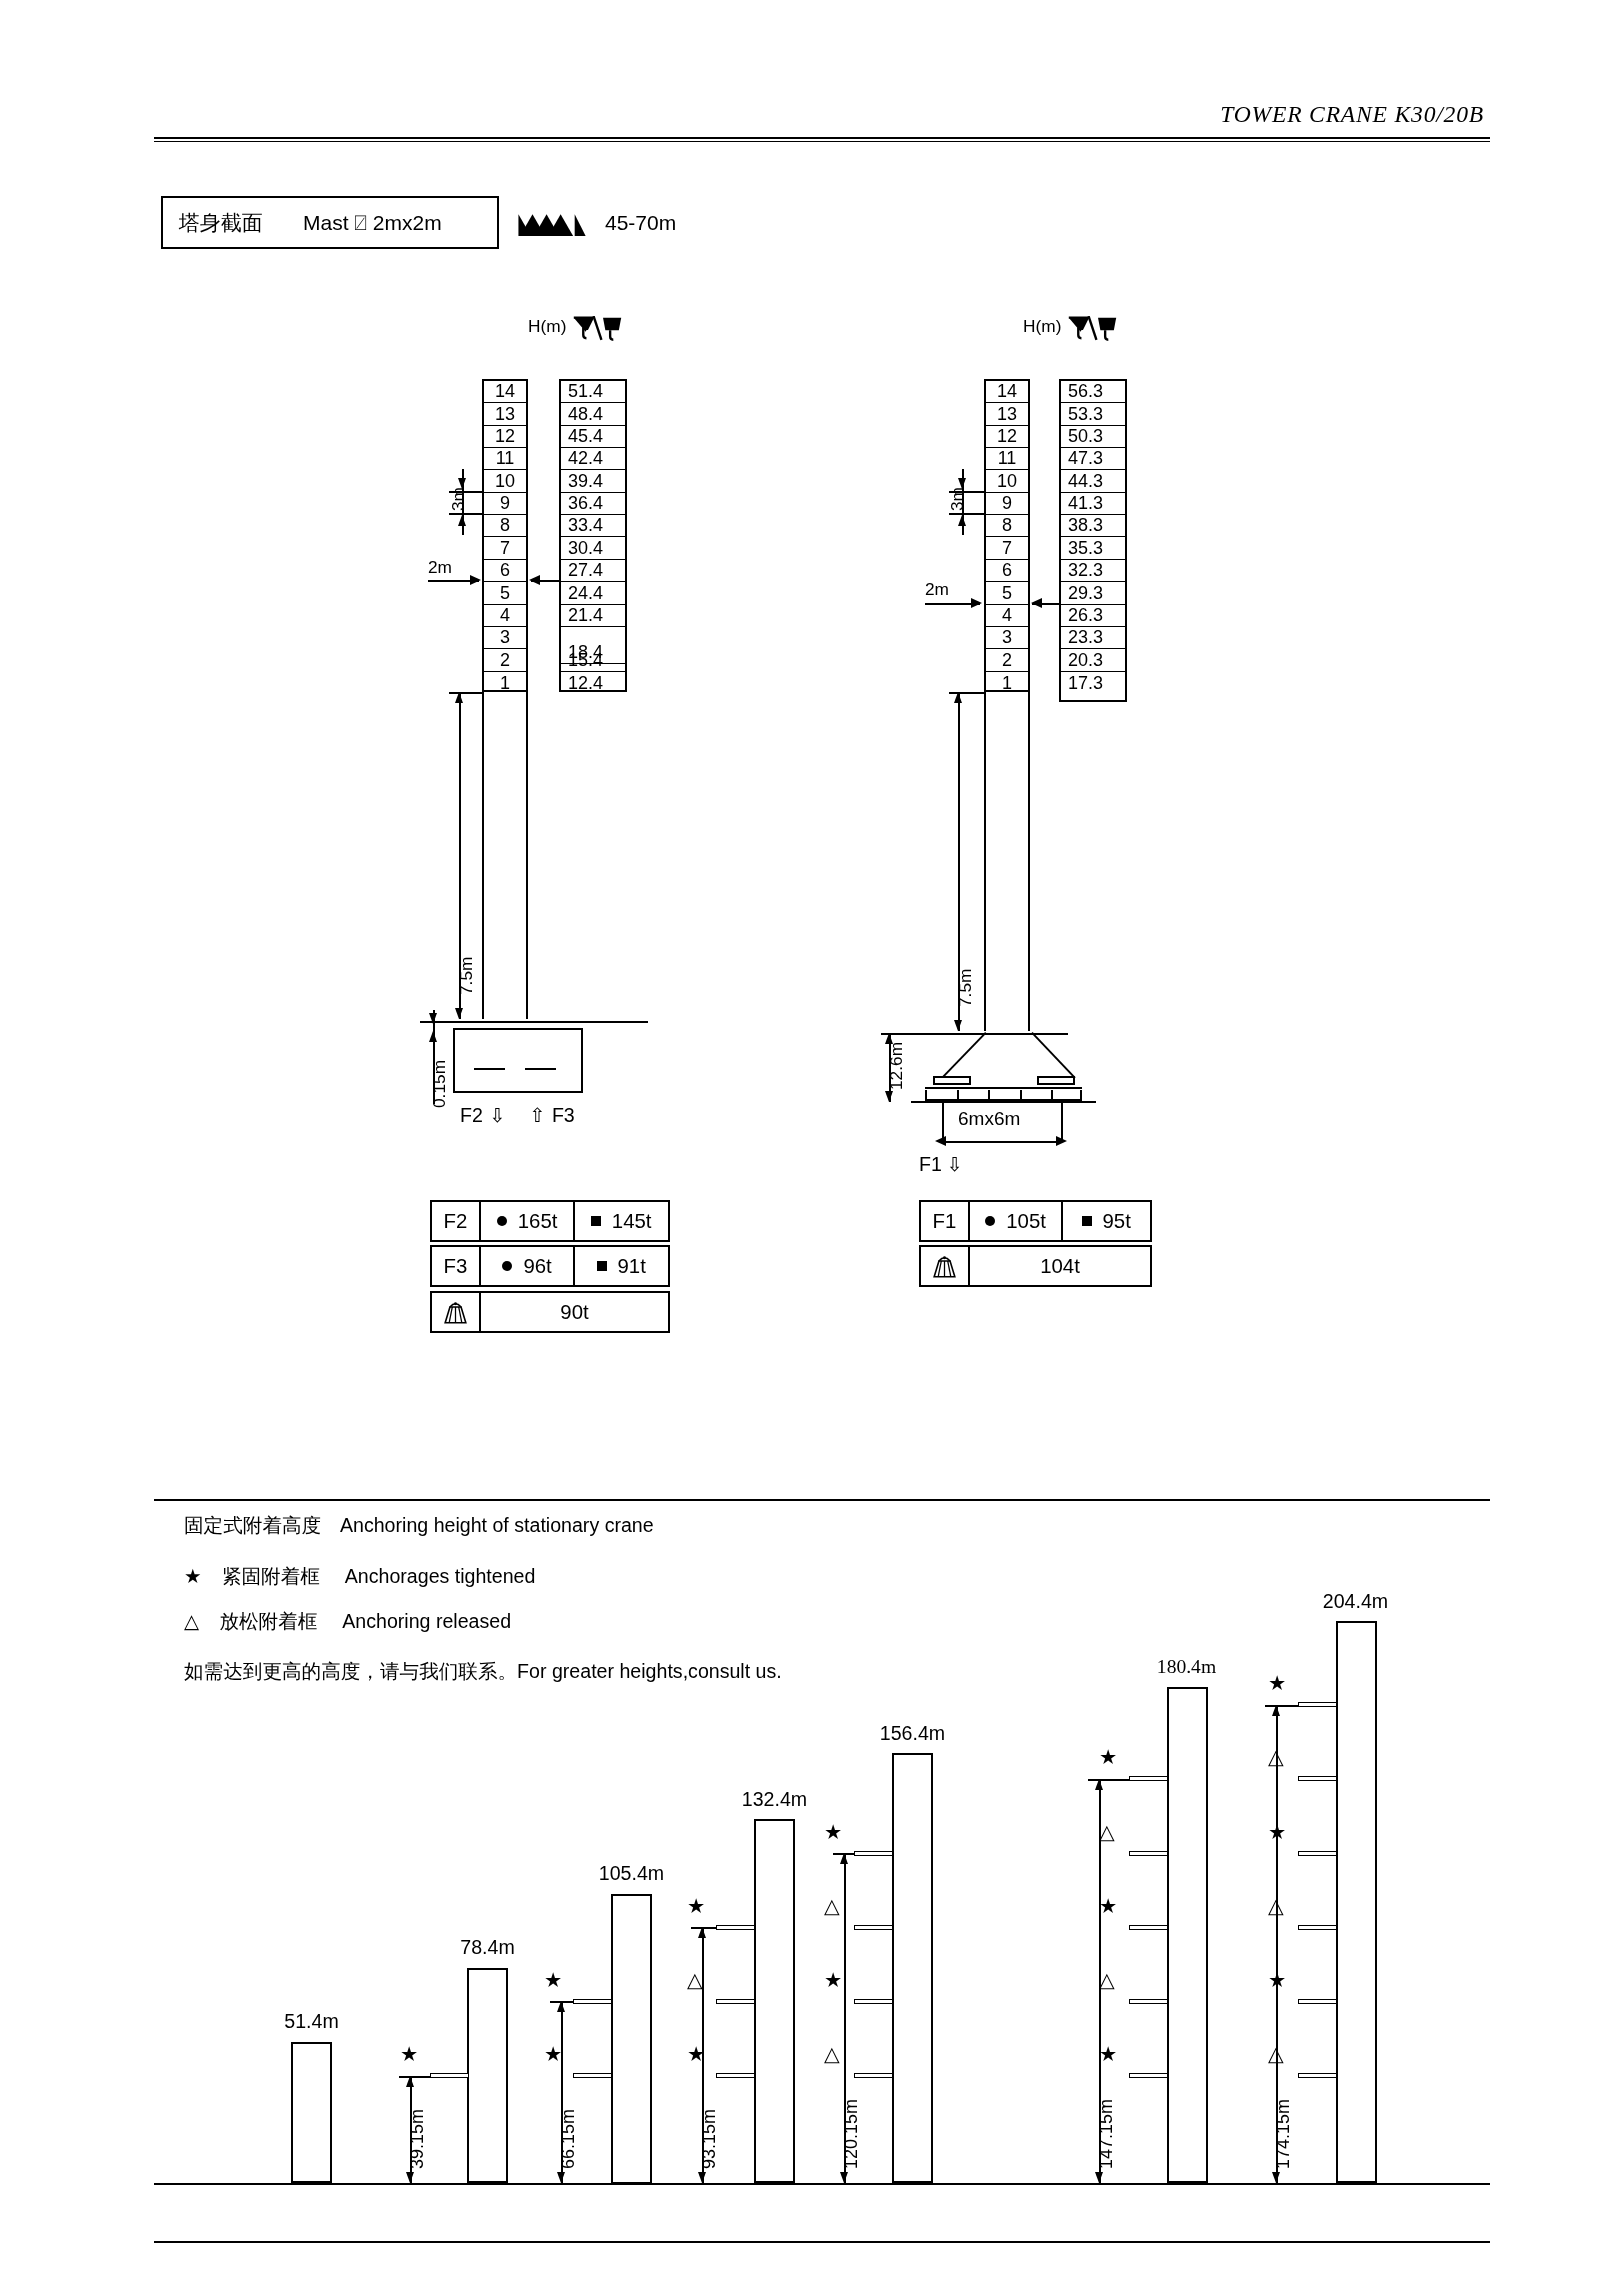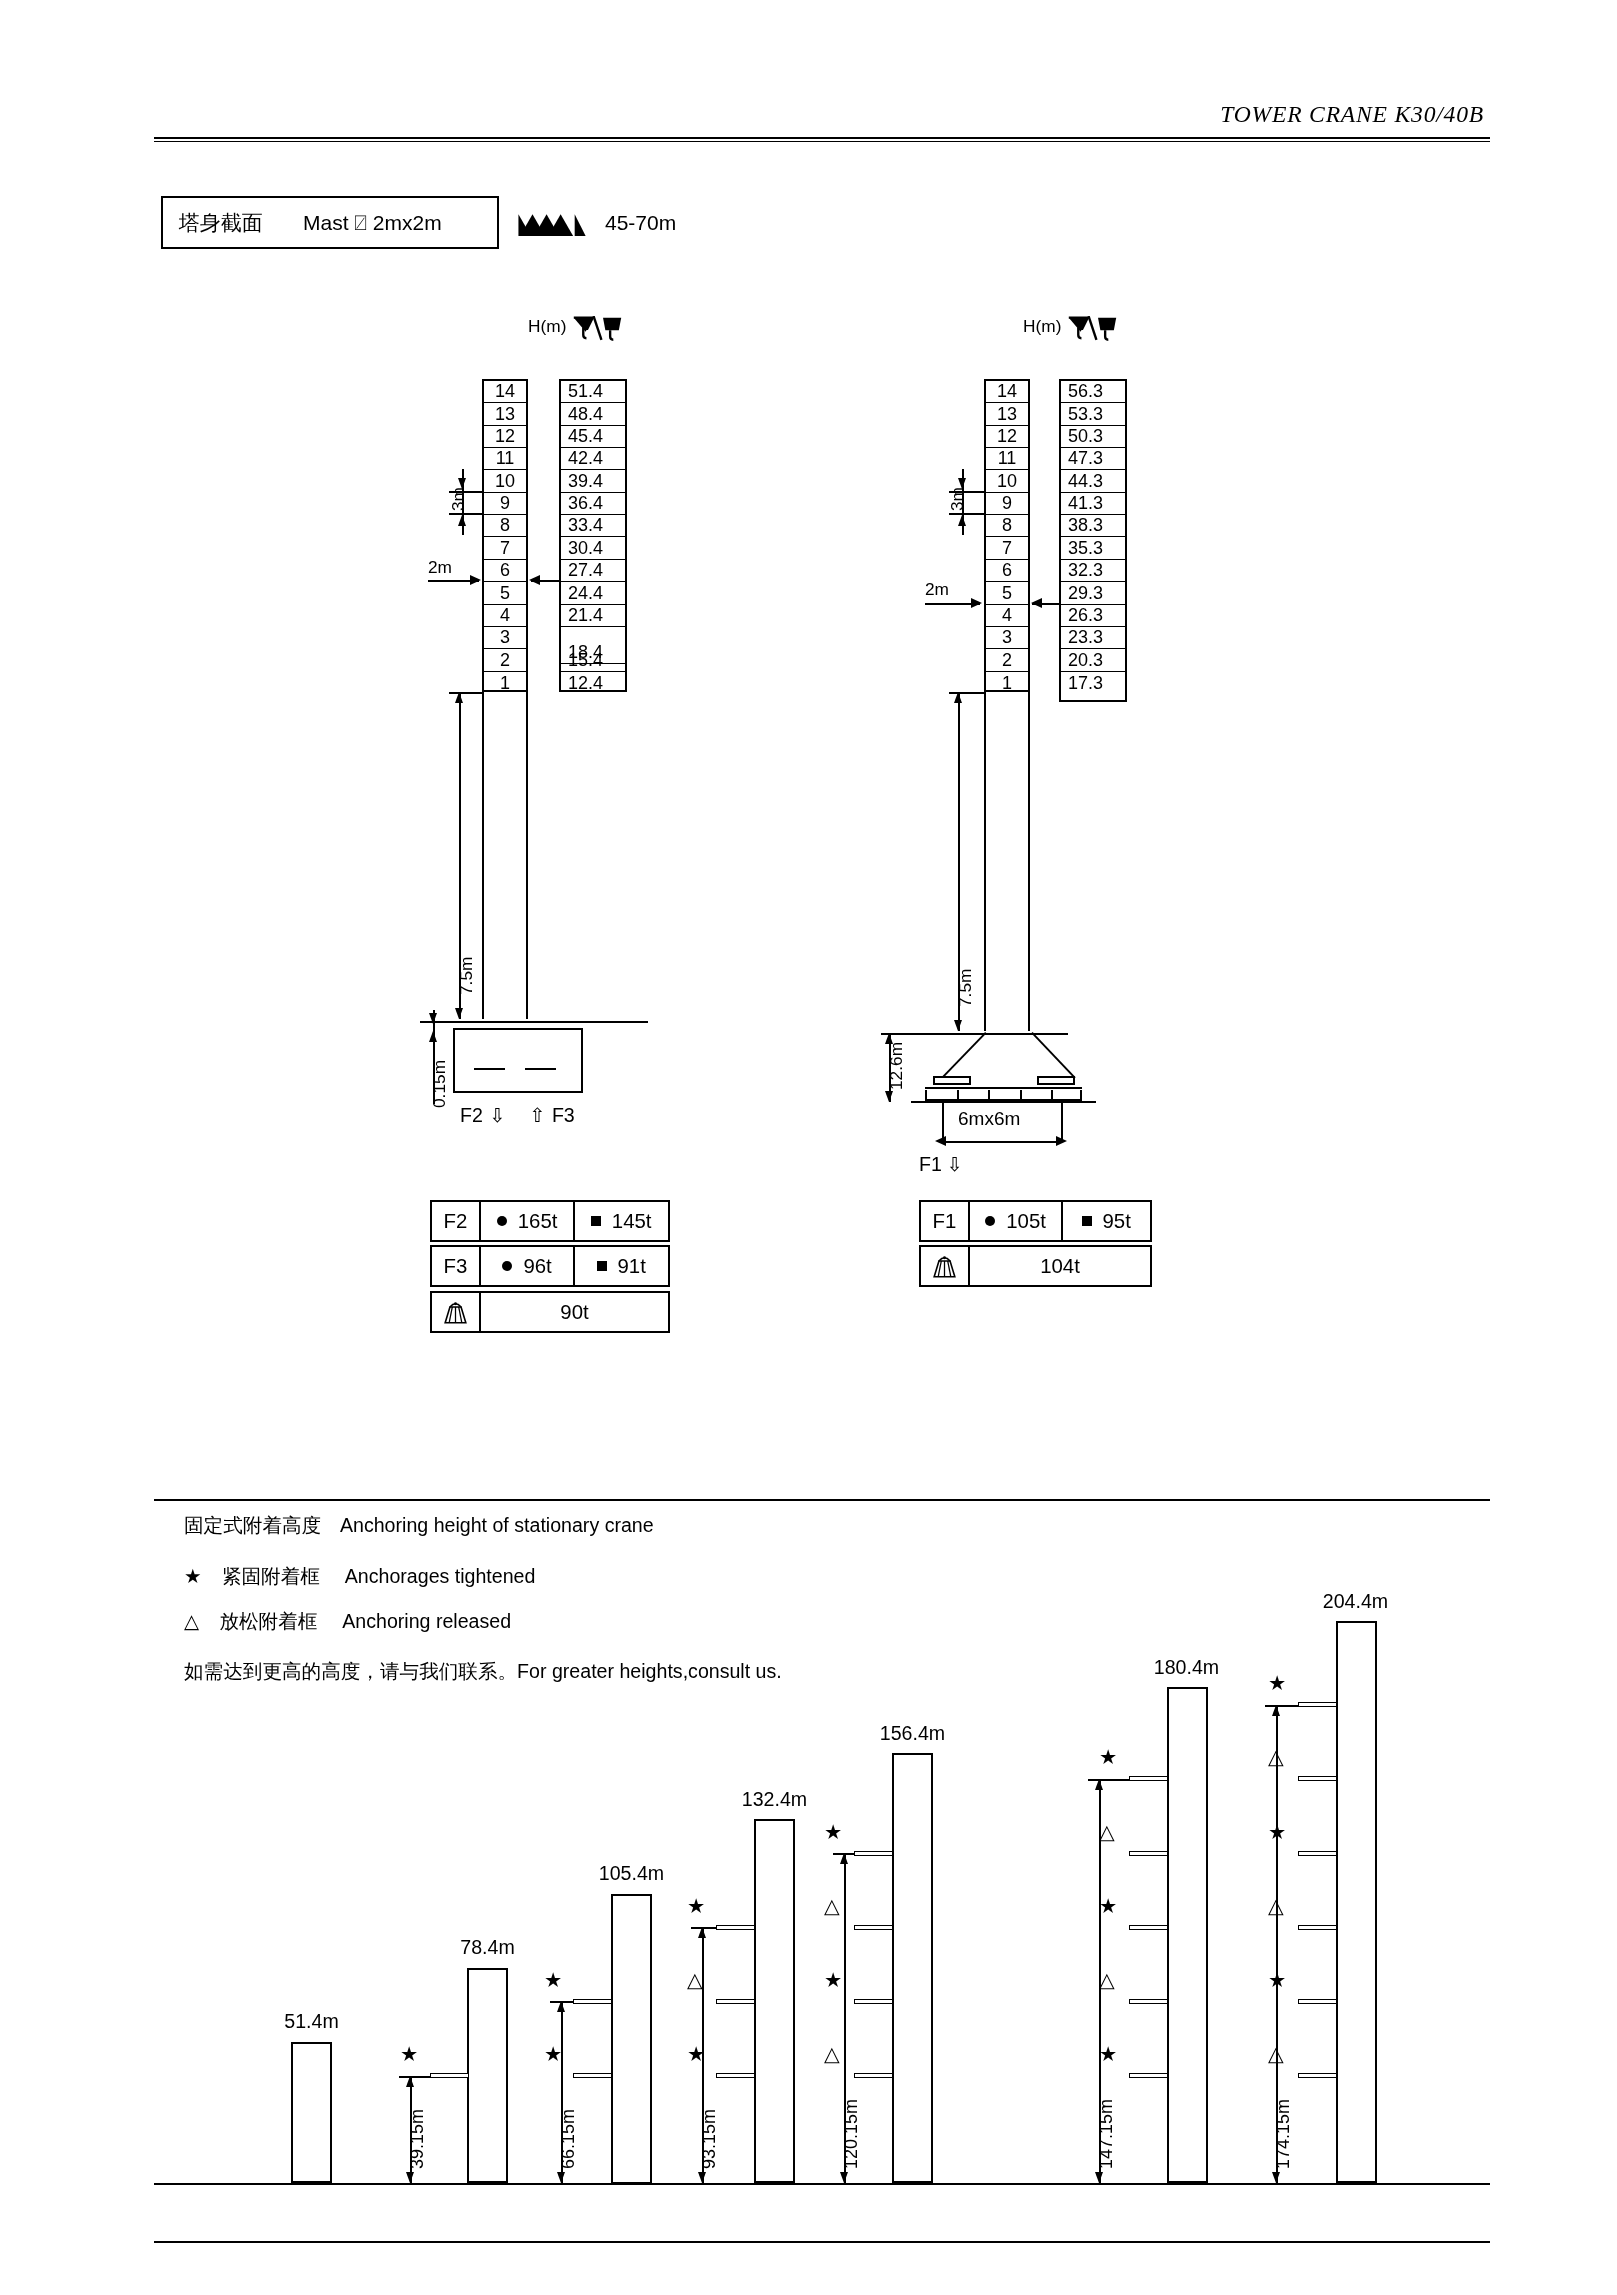--- a/index.html
+++ b/index.html
@@ -74,21 +74,21 @@
   .arw.lt{border:5.5px solid transparent;border-right:11.8px solid #000;border-left:0;}
   .arw.rt{border:5.5px solid transparent;border-left:11.8px solid #000;border-right:0;}
 </style>
 </head>
 <body>
 
 <div class="pg">
 
   <div class="hdr-rule"></div>
   <div class="hdr-rule2"></div>
-  <div class="hdr-title">TOWER  CRANE  K30/40B</div>
+  <div class="hdr-title">TOWER  CRANE  K30/20B</div>
 
   <div class="mastbox">
     <span class="cn">塔身截面</span>
     <span class="en">Mast ⍁ 2mx2m</span>
   </div>
   <div class="tri-grp">
     <svg width="79" height="25" viewBox="0 0 100 32">
       <polygon points="0,32 0,4 16,32" fill="#000"></polygon>
       <polygon points="18,4 34,32 2,32" fill="#000" transform="translate(0,0)"></polygon>
       <polygon points="20,32 36,4 52,32" fill="#000"></polygon>
@@ -383,21 +383,21 @@
       <div class="anchor-tick" style="left:854px;top:1925px;width:39px;"></div>
       <div class="anchor-sym" style="left:824px;top:1896px;">△</div>
       <div class="anchor-tick" style="left:854px;top:1851px;width:39px;"></div>
       <div class="anchor-sym" style="left:824px;top:1822px;">★</div>
       <div class="dimcap" style="left:833px;top:1853px;width:21px;"></div>
       <div class="dimline" style="left:844px;top:1853px;height:330px;"></div>
       <div class="arw up" style="left:840px;top:1853px;"></div>
       <div class="arw dn" style="left:840px;top:2172px;"></div>
       <div class="dimtxt" style="left:841px;top:2169px;">120.15m</div>
       <div class="bar" style="left:1167px;top:1687px;width:41px;height:496px;"></div>
-      <div class="barlbl" style="left:1119px;top:1656px;width:135px;">180.4m</div>
+      <div class="barlbl" style="left:1119px;top:1656px;width:135px;font-family:Liberation Serif, serif;">180.4m</div>
       <div class="anchor-tick" style="left:1129px;top:2073px;width:39px;"></div>
       <div class="anchor-sym" style="left:1099px;top:2044px;">★</div>
       <div class="anchor-tick" style="left:1129px;top:1999px;width:39px;"></div>
       <div class="anchor-sym" style="left:1099px;top:1970px;">△</div>
       <div class="anchor-tick" style="left:1129px;top:1925px;width:39px;"></div>
       <div class="anchor-sym" style="left:1099px;top:1896px;">★</div>
       <div class="anchor-tick" style="left:1129px;top:1851px;width:39px;"></div>
       <div class="anchor-sym" style="left:1099px;top:1822px;">△</div>
       <div class="anchor-tick" style="left:1129px;top:1776px;width:39px;"></div>
       <div class="anchor-sym" style="left:1099px;top:1747px;">★</div>

